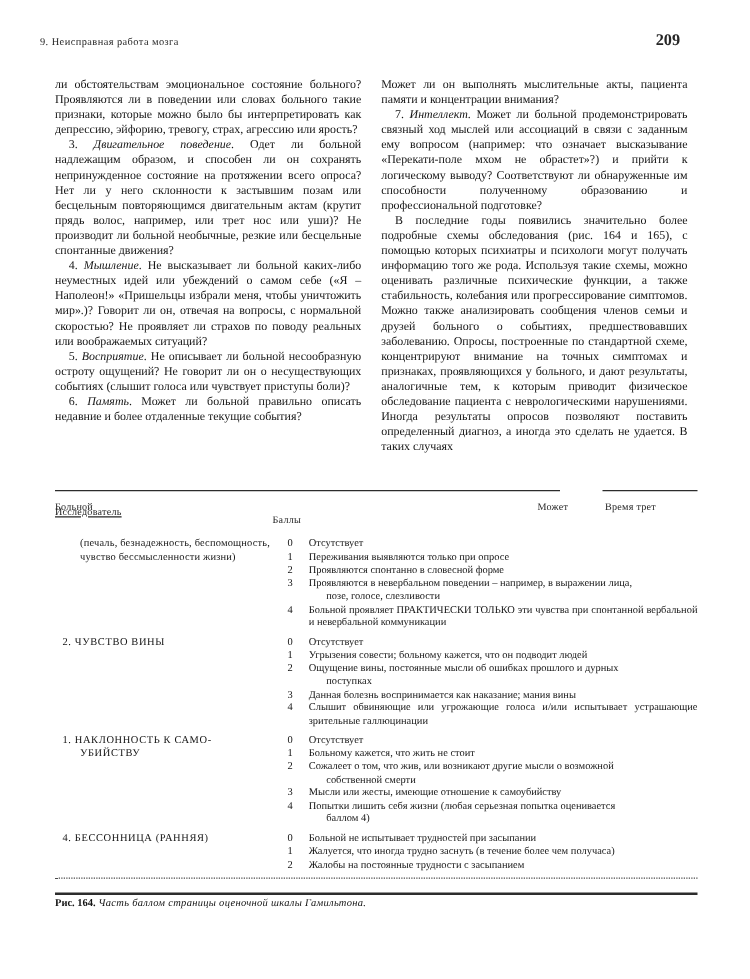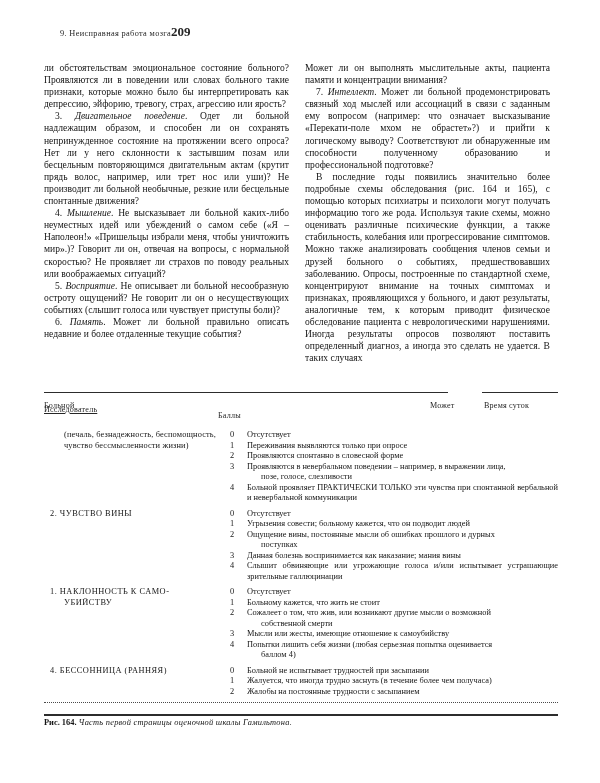--- a/index.html
+++ b/index.html
@@ -19,25 +19,25 @@
   .page {
     position: absolute;
     left: 0; top: 0;
     width: 600px;
     height: 783px;
   }
 
   
   .runhead {
     position: absolute;
-    left: 60px;
+    left: 32px;
     top: 24px;
     width: 512px;
     display: flex;
-    justify-content: flex-start;
+    justify-content: space-between;
     align-items: baseline;
     font-size: 8.3px;
     letter-spacing: 0.35px;
     color: #262626;
   }
   .runhead .folio {
     font-size: 13px;
     font-weight: bold;
     letter-spacing: 0;
   }
@@ -214,21 +214,21 @@
     <div class="rule-top">
       <div class="seg seg-a"></div>
       <div class="seg seg-b"></div>
     </div>
 
     <div class="tbl-head">
       <span class="th-bolnoy">Больной</span>
       <span class="th-issled">Исследователь</span>
       <span class="th-bally">Баллы</span>
       <span class="th-data">Может</span>
-      <span class="th-vremya">Время суток</span>
+      <span class="th-vremya">Время трет</span>
     </div>
 
     <div class="items">
 
       <div class="item">
         <div class="item-title">
           <span class="tline sub">(печаль, безнадежность, беспомощность, чувство бессмысленности жизни)</span>
         </div>
         <div class="options">
           <div class="opt">
@@ -332,16 +332,16 @@
       </div>
 
     </div>
 
     <div class="rule-dotted"></div>
     <div class="rule-bottom"></div>
   </div>
 
   <div class="caption">
     <span class="lead">Рис. 164.</span>
-    <span class="ctext">Часть первой страницы оценочной шкалы Гамильтона.</span>
+    <span class="ctext">Часть баллом страницы оценочной шкалы Гамильтона.</span>
   </div>
 
 </div>
 
 </body></html>

